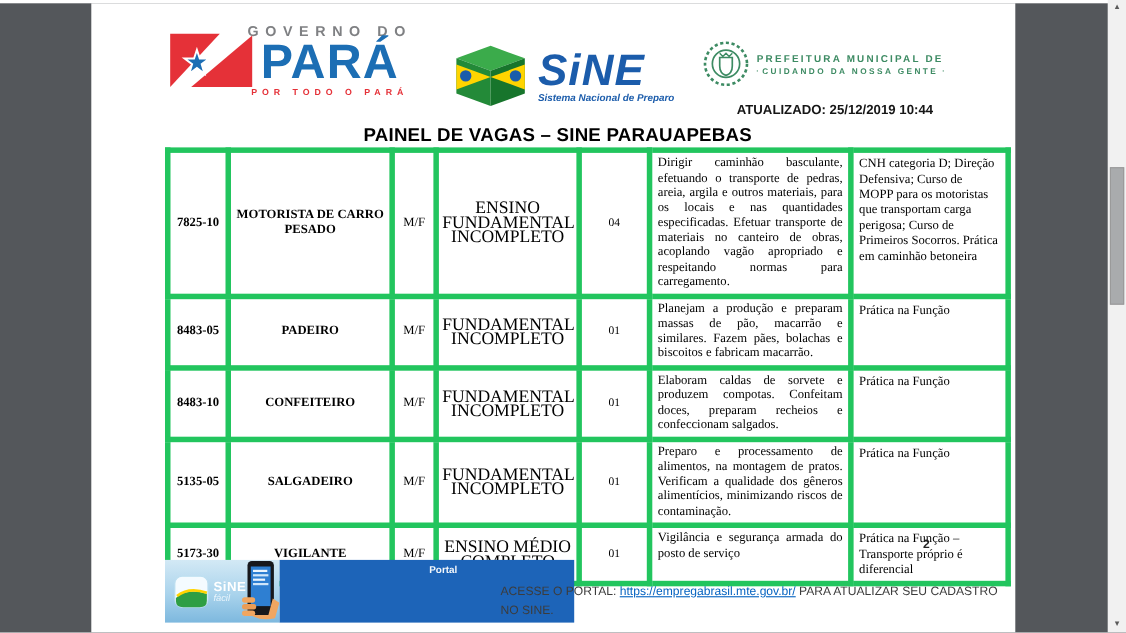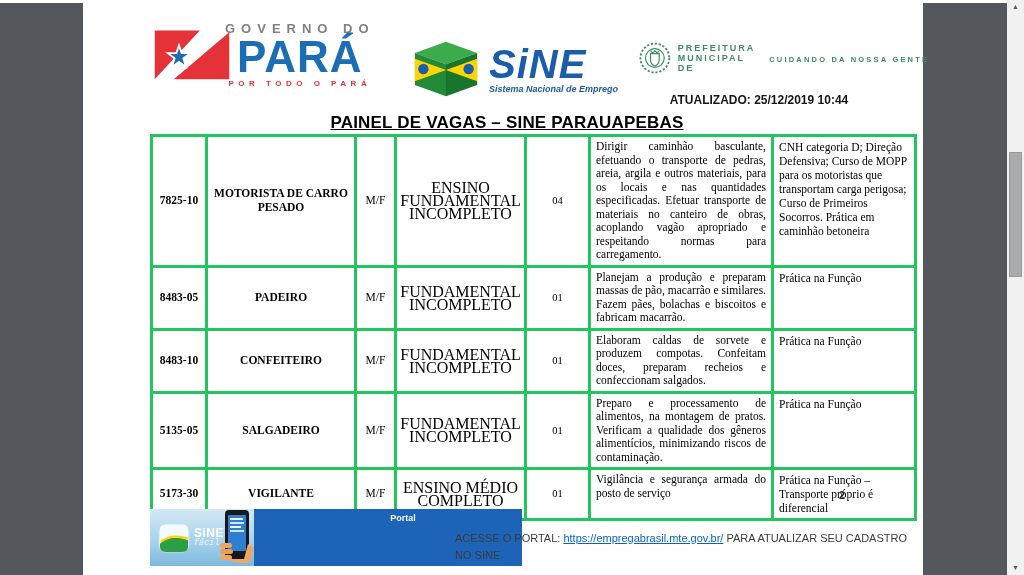--- a/index.html
+++ b/index.html
@@ -25,54 +25,54 @@
   .para-top{font-size:13px;font-weight:bold;color:#7f8083;letter-spacing:6px;margin-bottom:0;}
   .para-name{font-size:44px;font-weight:900;color:var(--para_blue);line-height:42px;letter-spacing:1px;}
   .para-tag{font-size:8px;font-weight:bold;color:var(--para_red);letter-spacing:4.5px;margin-top:1px;}
 
   .logo-sine{position:absolute;left:330px;top:36px;display:flex;align-items:center;}
   .sine-text{margin-left:10px;display:flex;flex-direction:column;}
   .sine-name{font-size:40px;line-height:38px;font-weight:900;font-style:italic;color:var(--sine_blue);letter-spacing:1px;}
   .sine-sub{font-size:9px;font-weight:bold;font-style:italic;color:var(--sine_blue);margin-top:1px;text-align:center;}
 
   .logo-pref{position:absolute;left:556px;top:33px;display:flex;align-items:center;}
-  .pref-text{margin-left:7px;display:flex;flex-direction:row;}
+  .pref-text{margin-left:7px;display:flex;flex-direction:column;}
   .pref-line1{font-size:9px;font-weight:bold;color:var(--prefeitura_green);letter-spacing:2px;}
   .pref-name{font-size:21px;font-weight:900;color:var(--prefeitura_green);line-height:21px;letter-spacing:0.5px;}
   .pref-tag{display:flex;align-items:center;font-size:7.5px;font-weight:bold;color:var(--prefeitura_green);letter-spacing:2.2px;margin-top:2px;}
   .pref-tag .rule{flex:1;height:0;border-top:1px solid var(--prefeitura_green);}
   .pref-tag .t{margin:0 4px;white-space:nowrap;}
 
   .updated{position:absolute;left:556px;top:90px;width:240px;text-align:center;font-size:12px;font-weight:bold;color:#161616;}
 
   
-  .doc-title{position:absolute;left:0;top:110px;width:848px;text-align:center;font-size:17px;font-weight:bold;color:#000;letter-spacing:0.2px;text-decoration:underline;}
+  .doc-title{position:absolute;left:0;top:110px;width:848px;text-align:center;font-size:17px;font-weight:bold;color:#000;letter-spacing:0.2px;}
 
   
   .vagas{position:absolute;left:67px;top:131px;border-collapse:collapse;table-layout:fixed;width:764px;
          font-family:"Liberation Serif","DejaVu Serif",serif;color:#000;}
-  .vagas td{border:3px solid #22c55e;vertical-align:middle;text-align:center;font-size:11.5px;line-height:13.5px;padding:2px 3px;overflow:hidden;}
+  .vagas td{border:5px solid #22c55e;vertical-align:middle;text-align:center;font-size:11.5px;line-height:13.5px;padding:2px 3px;overflow:hidden;}
   .vagas td.code{font-weight:bold;font-size:11.5px;}
   .vagas td.title{font-weight:bold;white-space:pre-line;}
   .vagas td.edu{font-size:16px;line-height:13px;white-space:pre-line;}
   .vagas td.qty{font-size:10.5px;}
   .vagas td.desc{text-align:justify;vertical-align:top;padding:3px 5px;}
   .vagas td.req{text-align:left;vertical-align:top;padding:3px 5px;line-height:14px;}
   tr.r0{height:127px;} tr.r1{height:56px;} tr.r2{height:57px;} tr.r3{height:71px;} tr.r4{height:43px;}
 
   .page-number{position:absolute;left:756px;top:486px;font-size:11px;color:#222;font-weight:bold;}
 
   
   .banner{position:absolute;left:67px;top:506px;width:372px;height:57px;display:flex;}
   .banner-left{width:104px;height:100%;background:linear-gradient(180deg,#d3e9f5 0%,#a9d3ec 55%,#7db8de 100%);
                display:flex;align-items:center;padding-left:8px;position:relative;}
   .appicon{flex:0 0 auto;}
   .sinefacil{margin-left:4px;line-height:10px;}
   .sf-name{font-size:12px;font-weight:900;color:#fff;letter-spacing:0.5px;}
-  .sf-sub{font-size:8.5px;font-style:italic;color:#eaf5fc;font-family:Liberation Mono, monospace;}
+  .sf-sub{font-size:8.5px;font-style:italic;color:#eaf5fc;}
   .phone-wrap{position:absolute;left:70px;top:1px;z-index:2;}
   .banner-right{flex:1;background:var(--banner_dark_blue);color:#fff;padding:4px 0 0 30px;display:flex;flex-direction:row;justify-content:center;}
   .portal{font-size:9px;font-weight:bold;opacity:0.95;}
   .brand{font-size:23px;font-weight:900;line-height:24px;letter-spacing:0.2px;}
   .ministry{font-size:9px;font-weight:bold;letter-spacing:0.8px;margin-top:1px;}
 
   .footer-note{position:absolute;left:372px;top:527px;width:468px;font-size:11px;line-height:17px;color:#3c3c3c;}
   .footer-note b{color:#2f2f2f;}
   .footer-note a{color:var(--link_blue);text-decoration:underline;cursor:pointer;}
 
@@ -107,21 +107,21 @@
       <polygon points="35,2 68,14 35,26 2,14" fill="#3bab4b"></polygon>
       <polygon points="2,14 35,26 35,60 2,48" fill="#238a38"></polygon>
       <polygon points="68,14 35,26 35,60 68,48" fill="#17752c"></polygon>
       <polygon points="2,20 35,32 2,44" fill="#ffd400"></polygon>
       <polygon points="68,20 35,32 68,44" fill="#ffd400"></polygon>
       <circle cx="11" cy="31" r="5.5" fill="#1b5cab"></circle>
       <circle cx="59" cy="31" r="5.5" fill="#1b5cab"></circle>
     </svg>
     <div class="sine-text">
       <div class="sine-name">SiNE</div>
-      <div class="sine-sub">Sistema Nacional de Emprego</div>
+      <div class="sine-sub">Sistema Nacional de Preparo</div>
     </div>
   </div>
 
   <div class="logo-pref">
     <svg width="42" height="44" viewBox="0 0 44 46">
       <circle cx="22" cy="23" r="20" fill="none" stroke="#3d8b63" stroke-width="2.5" stroke-dasharray="3 2.5"></circle>
       <circle cx="22" cy="23" r="13" fill="none" stroke="#3d8b63" stroke-width="1.6"></circle>
       <path d="M16 17 h12 v8 c0 5 -3 8 -6 9 c-3 -1 -6 -4 -6 -9 z" fill="none" stroke="#3d8b63" stroke-width="1.6"></path>
       <path d="M16 13 l3 3 l3 -3 l3 3 l3 -3" fill="none" stroke="#3d8b63" stroke-width="1.4"></path>
     </svg>

